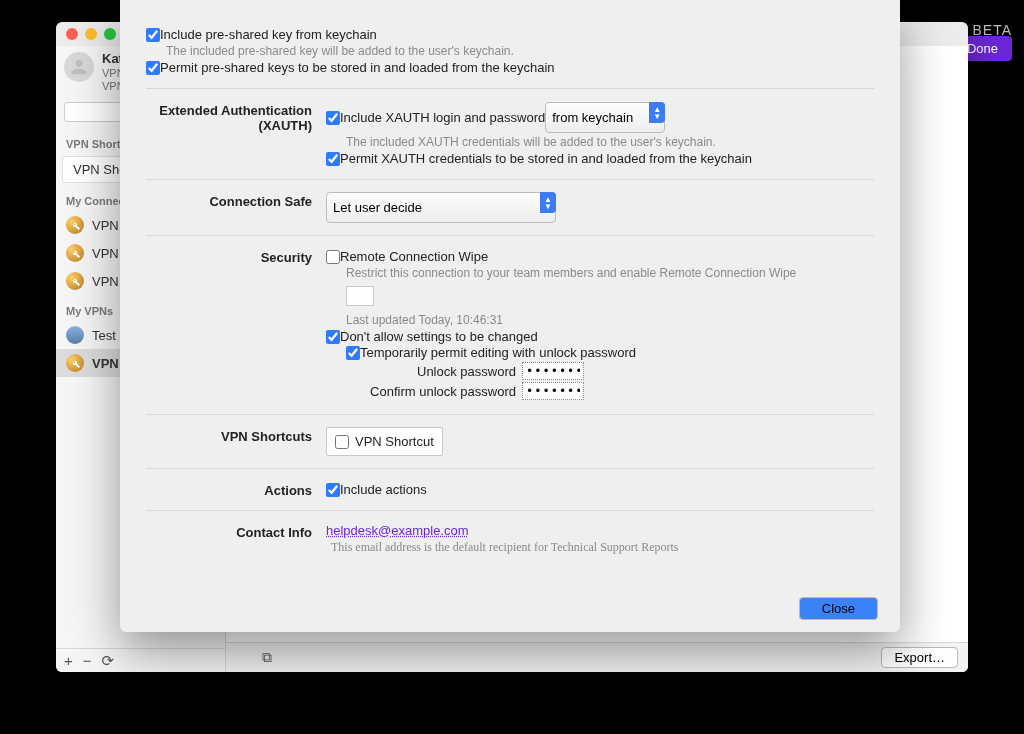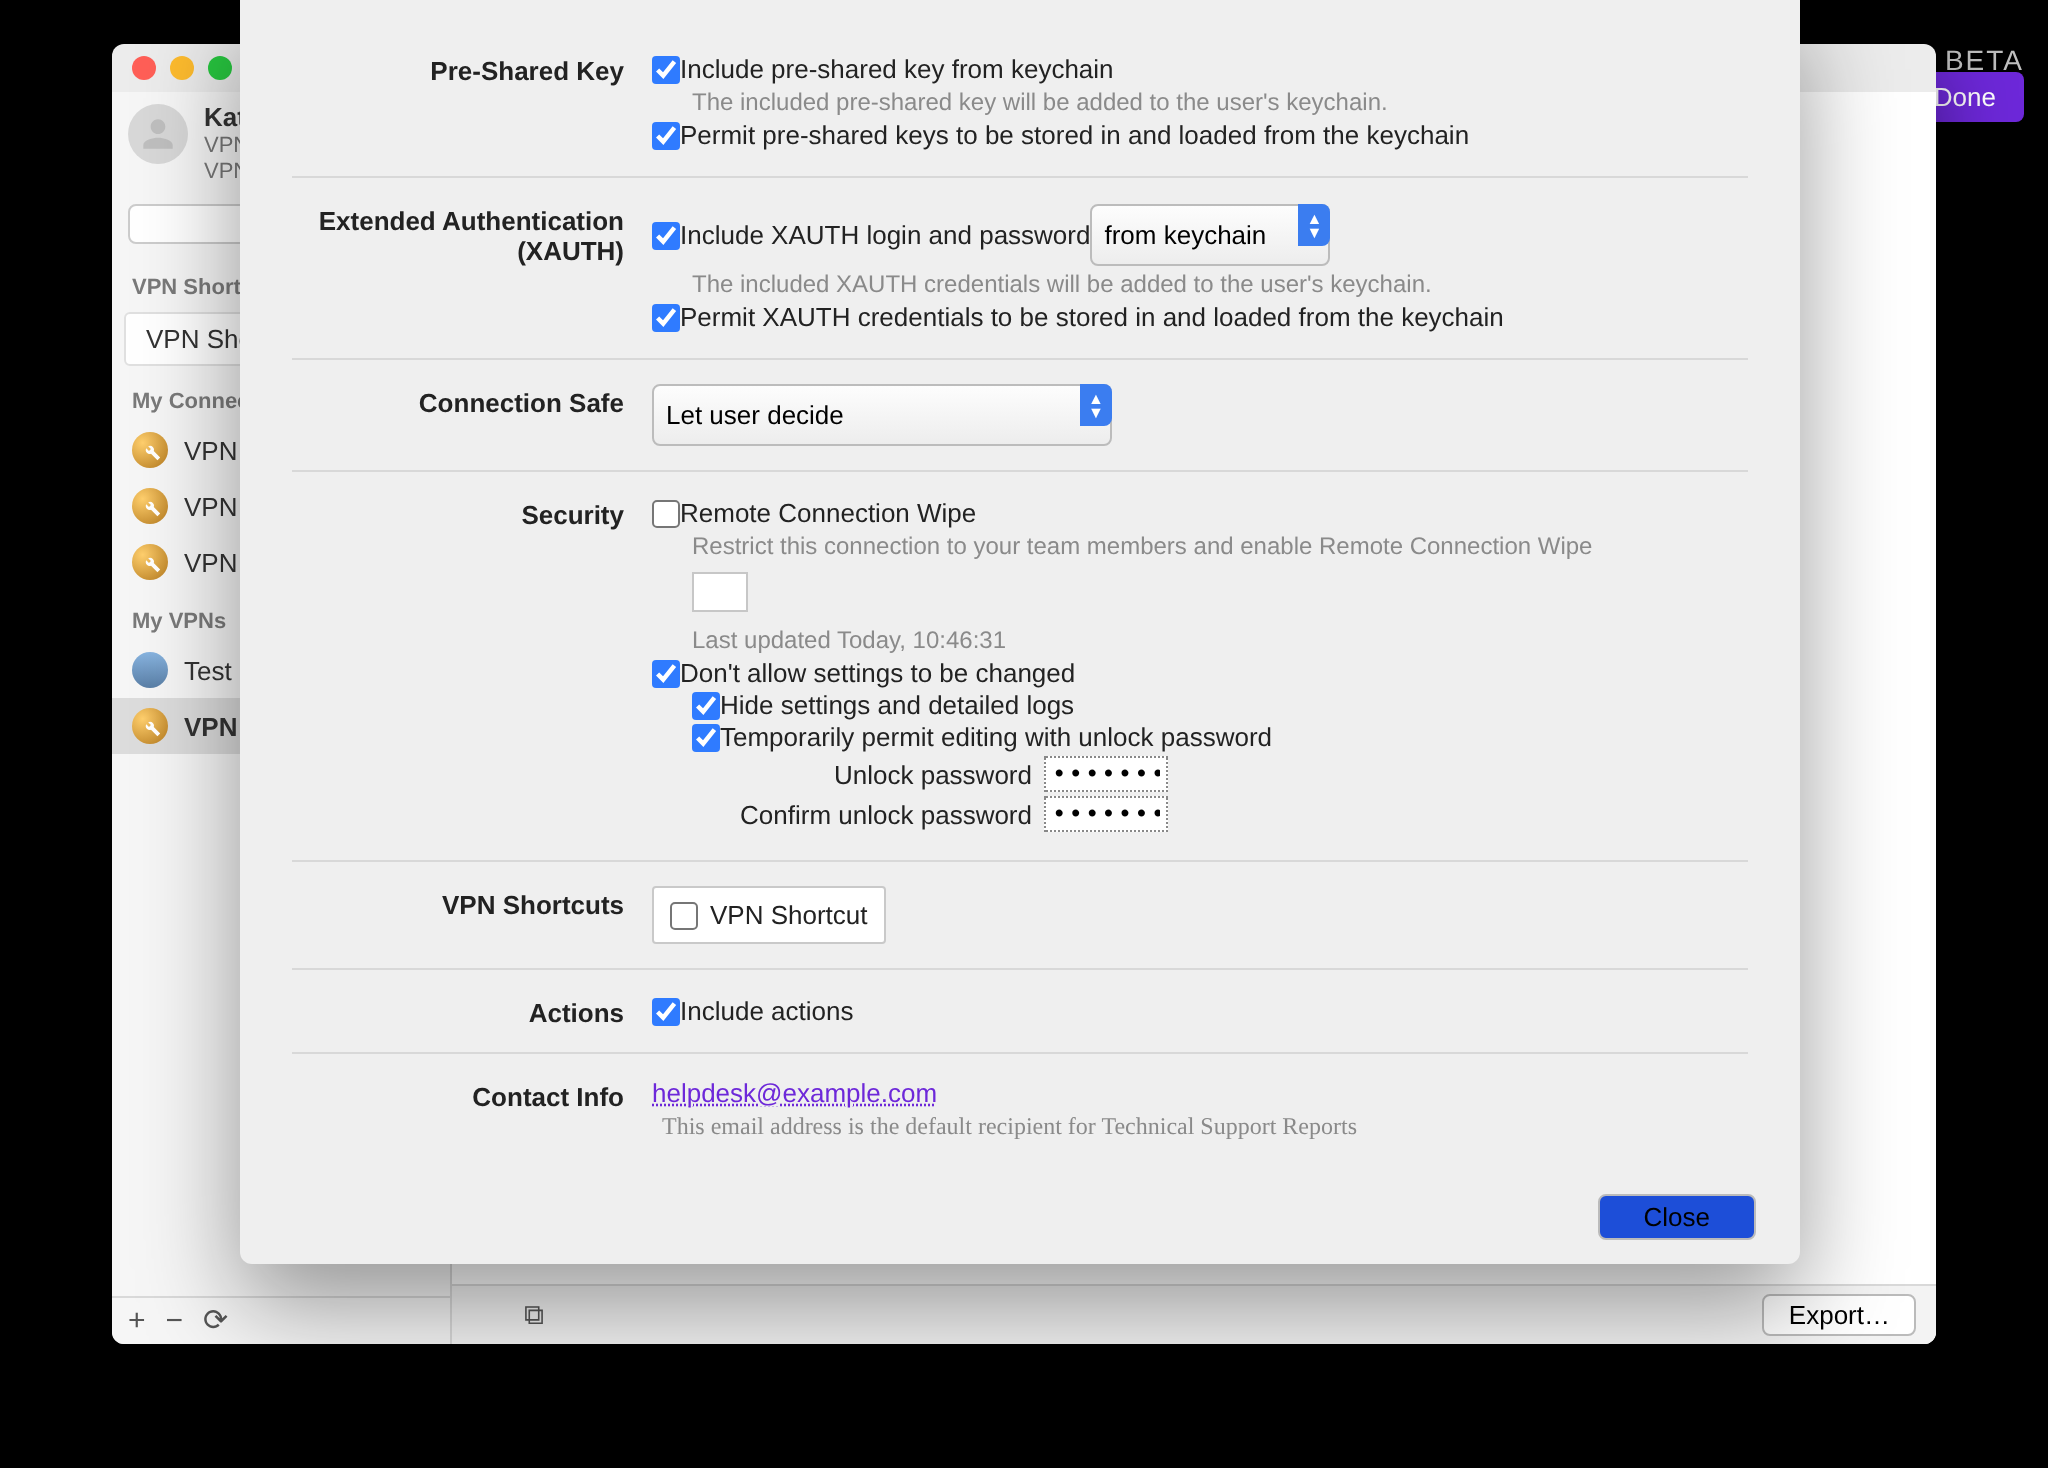--- a/index.html
+++ b/index.html
@@ -62,21 +62,21 @@
 .select { appearance: none; -webkit-appearance: none; background: linear-gradient(#fdfdfd,#ededed); border: 1px solid #bcbcbc; border-radius: 4px; font-size: 13px; padding: 1px 6px; height: 31px; position: relative; }
 .select-wrap { position: relative; display: inline-block; }
 .select-arrows { position: absolute; right: 0; top: 0; height: 21px; width: 16px; background: #3b7df0; border-radius: 0 4px 4px 0; color: #fff; font-size: 8px; display: flex; flex-direction: column; align-items: center; justify-content: center; line-height: 7px; }
 .small-select { width: 120px; }
 .wide-select { width: 230px; }
 .pwfield { border: 1px dotted #888; height: 18px; width: 62px; font-size: 12px; padding: 0 3px; letter-spacing: 1px; font-family: monospace; }
 .pwrow { display: flex; align-items: center; gap: 6px; margin: 2px 0 2px 40px; }
 .pwrow .pwlabel { width: 150px; text-align: right; font-size: 13px; }
 .vpnshort-box { border: 1px solid #c9c9c9; background: #fff; padding: 6px 8px; border-radius: 2px; display: inline-flex; align-items: center; gap: 6px; }
 .link { color: #6d28d9; text-decoration: underline dotted; }
-.close-btn { position: absolute; right: 22px; bottom: 12px; background: #1d4ed8; border: 1px solid #bbb; border-radius: 4px; padding: 3px 22px; font-size: 13px; }
+.close-btn { position: absolute; right: 22px; bottom: 12px; background: #3b82f6; border: 1px solid #bbb; border-radius: 4px; padding: 3px 22px; font-size: 13px; }
 .mini-box { width: 28px; height: 20px; border: 1px solid #c7c7c7; background: #fff; display: inline-block; margin: 4px 0 2px 20px; }
 </style>
 </head>
 <body>
 
 <div class="beta-bar">
   <div class="beta-label">BETA</div>
   <button class="done-btn">Done</button>
 </div>
 
@@ -159,21 +159,20 @@
         <span class="sheet-icon">⧉</span>
         <button class="export-btn">Export…</button>
       </div>
     </div>
   </div>
 </div>
 
 <div class="sheet">
 
   <div class="row">
-    <div class="lbl">Pre-Shared Key</div>
     <div class="val">
       <div class="ckline">
           <input type="checkbox" checked="" style="">
           <span>Include pre-shared key from keychain</span>
         </div>
       <div class="note">The included pre-shared key will be added to the user's keychain.</div>
       <div class="ckline">
           <input type="checkbox" checked="" style="">
           <span>Permit pre-shared keys to be stored in and loaded from the keychain</span>
         </div>
@@ -224,24 +223,20 @@
         </div>
       <div class="note">Restrict this connection to your team members and enable Remote Connection Wipe</div>
       <span class="mini-box"></span>
       <div class="note">Last updated Today, 10:46:31</div>
       <div class="ckline">
           <input type="checkbox" checked="" style="">
           <span>Don't allow settings to be changed</span>
         </div>
       <div class="ckline sub">
           <input type="checkbox" checked="" style="">
-          <span>Hide settings and detailed logs</span>
-        </div>
-      <div class="ckline sub">
-          <input type="checkbox" checked="" style="">
           <span>Temporarily permit editing with unlock password</span>
         </div>
       <div class="pwrow">
         <div class="pwlabel">Unlock password</div>
         <input class="pwfield" type="text" value="•••••••••" style="">
       </div>
       <div class="pwrow">
         <div class="pwlabel">Confirm unlock password</div>
         <input class="pwfield" type="text" value="•••••••••" style="">
       </div>

